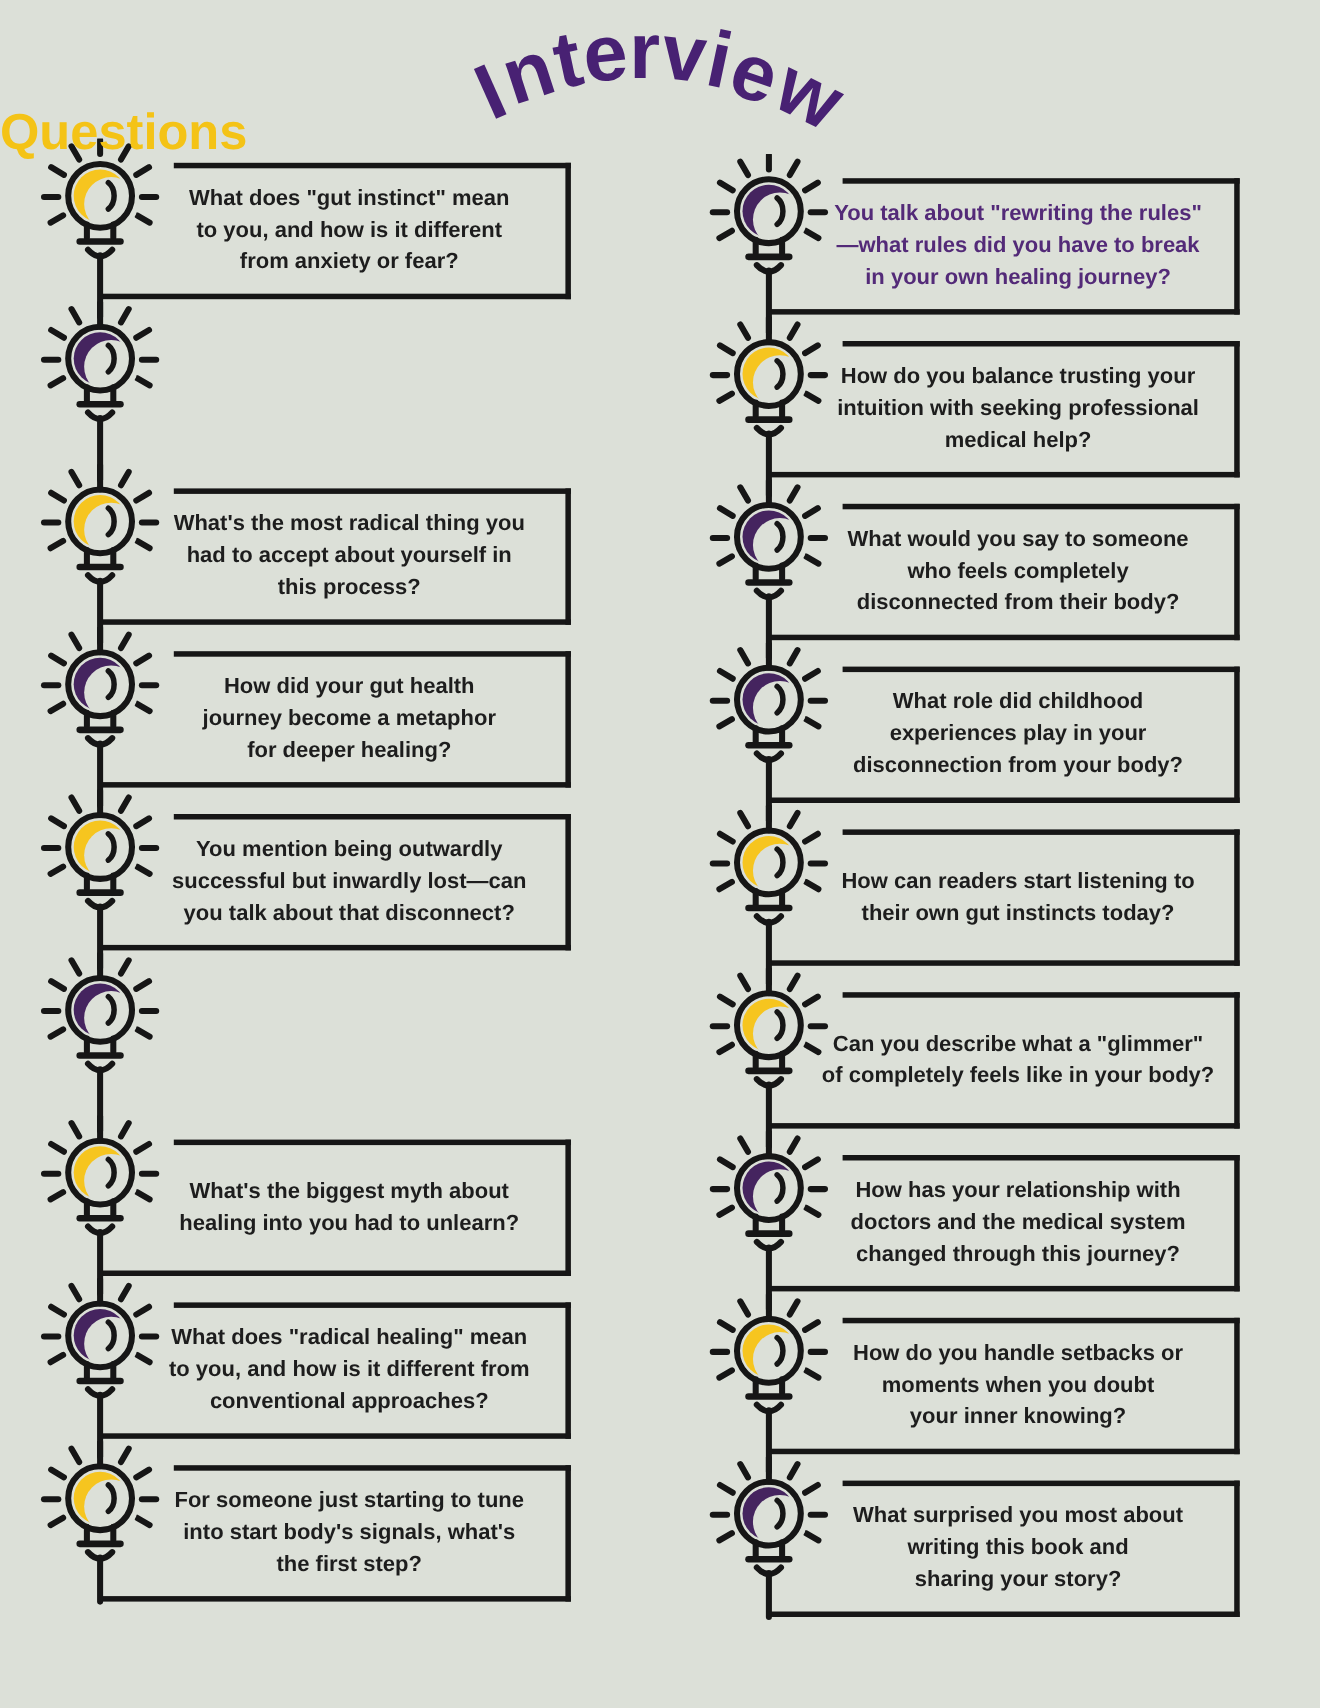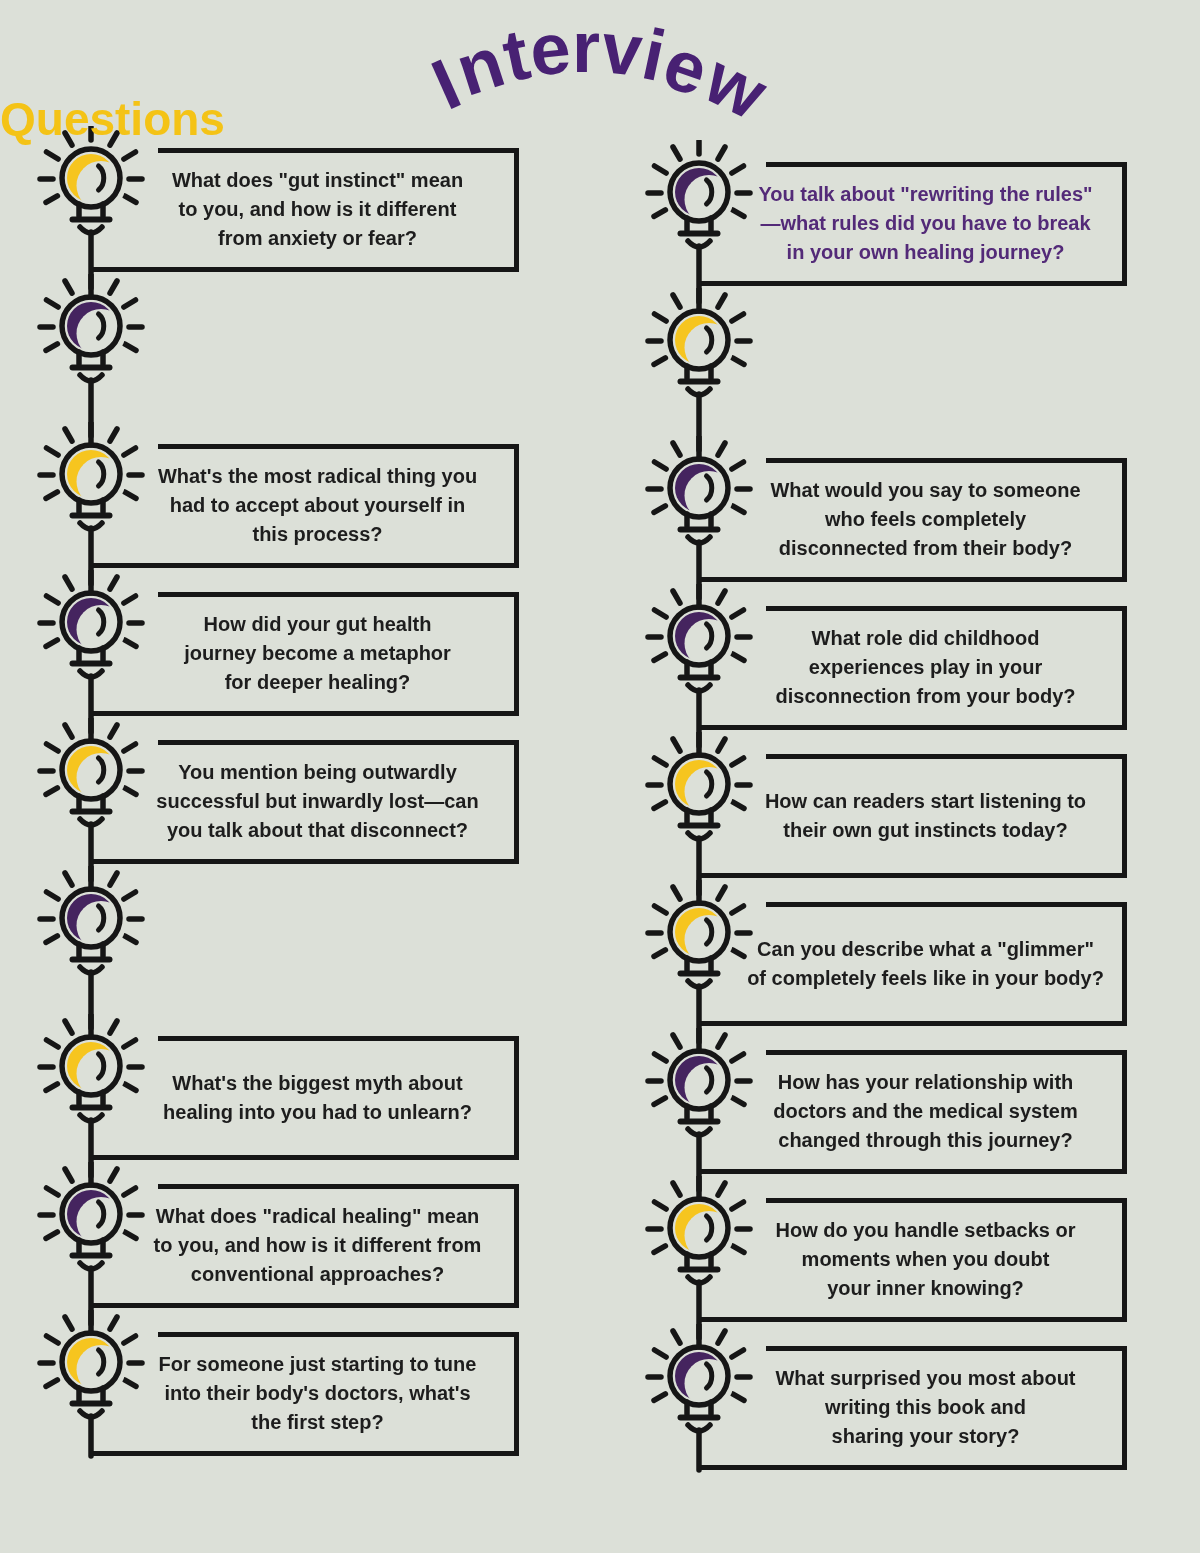--- a/index.html
+++ b/index.html
@@ -332,21 +332,21 @@
           <g stroke="#161616" stroke-linecap="round" fill="none">
             <line x1="43" y1="78" x2="43" y2="90" stroke-width="5.5"></line>
             <line x1="67" y1="78" x2="67" y2="90" stroke-width="5.5"></line>
             <line x1="36.5" y1="93.5" x2="73.5" y2="93.5" stroke-width="6"></line>
             <path d="M 44 101 Q 55 113 66 101" stroke-width="5.5"></path>
             <line x1="55" y1="106" x2="55" y2="146" stroke-width="5.5"></line>
           </g>
         </svg>
         <div class="qbox">
           <div class="qtext">For someone just starting to tune
-into their body's doctors, what's
+into start body's signals, what's
 the first step?</div>
         </div>
       </div>
     </div>
   <div class="col" id="col-right" style="left:664px;top:142px;">
       <div class="unit">
         <svg class="bulb" width="110" height="175" viewBox="0 0 110 175">
           <g stroke="#161616" stroke-width="5.5" stroke-linecap="round" fill="none">
             <line x1="55" y1="14" x2="55" y2="1"></line>
             <line x1="74" y1="19.1" x2="81" y2="7"></line>
@@ -394,20 +394,25 @@
           <circle cx="55" cy="52" r="29" stroke="#161616" stroke-width="5.5" fill="none"></circle>
           <path d="M 62.5 40 C 69.5 45.5 69.5 58.5 62.5 64" stroke="#161616" stroke-width="5" stroke-linecap="round" fill="none"></path>
           <g stroke="#161616" stroke-linecap="round" fill="none">
             <line x1="43" y1="78" x2="43" y2="90" stroke-width="5.5"></line>
             <line x1="67" y1="78" x2="67" y2="90" stroke-width="5.5"></line>
             <line x1="36.5" y1="93.5" x2="73.5" y2="93.5" stroke-width="6"></line>
             <path d="M 44 101 Q 55 113 66 101" stroke-width="5.5"></path>
             <line x1="55" y1="106" x2="55" y2="171" stroke-width="5.5"></line>
           </g>
         </svg>
+        <div class="qbox">
+          <div class="qtext">How do you balance trusting your
+intuition with seeking professional
+medical help?</div>
+        </div>
       </div>
       <div class="unit">
         <svg class="bulb" width="110" height="175" viewBox="0 0 110 175">
           <g stroke="#161616" stroke-width="5.5" stroke-linecap="round" fill="none">
             <line x1="55" y1="14" x2="55" y2="1"></line>
             <line x1="74" y1="19.1" x2="81" y2="7"></line>
             <line x1="36" y1="19.1" x2="29" y2="7"></line>
             <line x1="87.9" y1="33" x2="99.5" y2="26"></line>
             <line x1="22.1" y1="33" x2="10.5" y2="26"></line>
             <line x1="93" y1="53" x2="106" y2="53"></line>

